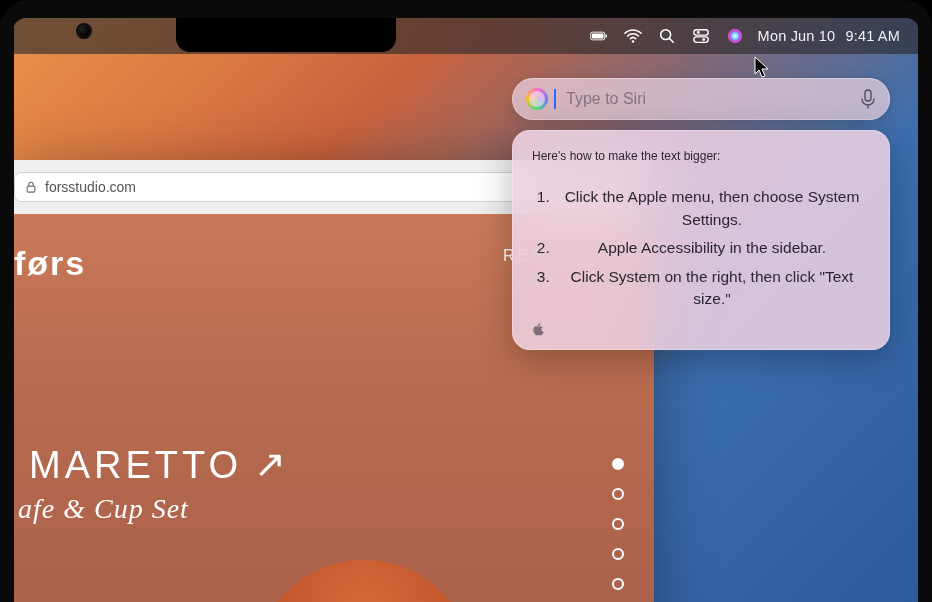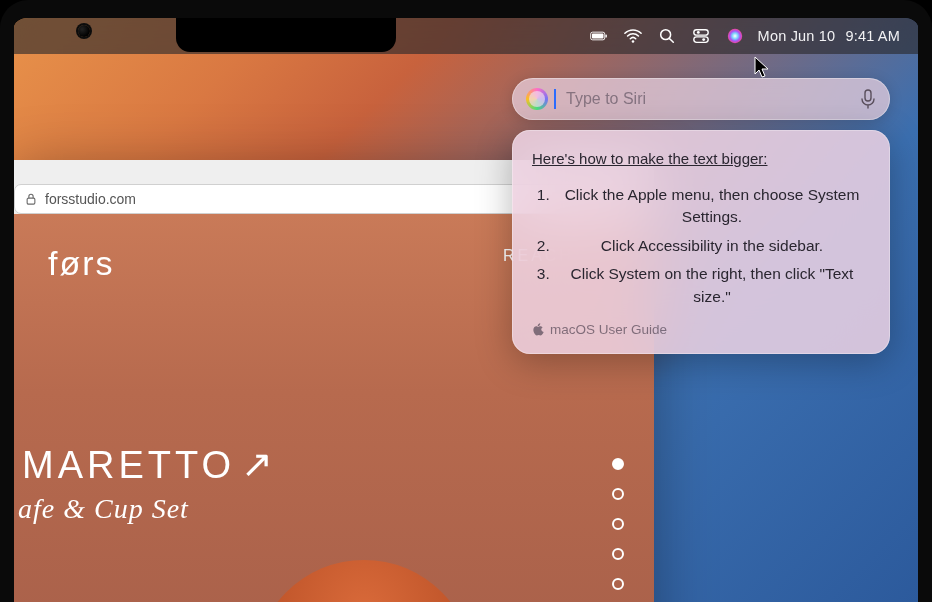--- a/index.html
+++ b/index.html
@@ -43,39 +43,39 @@
     .menubar-datetime { display:flex; gap:10px; font-size:14.5px; letter-spacing:0.2px; }
     .cursor-arrow { position:absolute; top:38px; left:740px; z-index:200; }
     
     .safari-window {
       position: absolute; top: 142px; left: 0; width: 640px; height: 500px;
       border-radius: 0 12px 0 0; overflow: hidden;
       box-shadow: 0 10px 60px rgba(0,0,0,0.35);
     }
     .safari-toolbar {
       height: 54px; background: #efefef;
-      display:flex; align-items:flex-end; padding: 0 14px 0 0; gap:10px;
+      display:flex; align-items:center; padding: 0 14px 0 0; gap:10px;
     }
     .address-bar {
       flex:1; height:30px; background:#fff; border-radius:7px;
       display:flex; align-items:center; padding:0 10px; gap:8px;
       color:#555; font-size:14px; border:1px solid #d0d0d0;
     }
     .address-bar .lock { width:12px; height:12px; }
     .reload-btn { width:32px; height:30px; border-radius:7px; border:1px solid #d0d0d0; background:#fff;
       display:flex; align-items:center; justify-content:center; }
     .safari-content {
       height: calc(100% - 54px);
       background: linear-gradient(180deg, #c97a58 0%, #b76a4e 40%, #a8604a 100%);
       color:#fff; padding:30px 0 0 0; position:relative;
     }
-    .brand { font-size:34px; font-weight:400; letter-spacing:2px; padding-left:34px; }
+    .brand { font-size:34px; font-weight:700; letter-spacing:2px; }
     .nav-row { position:absolute; top:32px; right:20px; display:flex; gap:26px; font-size:16px; letter-spacing:3px; }
     .nav-item { display:flex; align-items:center; gap:4px; }
-    .hero-title { font-size:38px; letter-spacing:4px; margin-top:160px; padding-left:8px; display:flex; align-items:center; gap:6px;}
+    .hero-title { font-size:38px; letter-spacing:4px; margin-top:160px; padding-left:15px; display:flex; align-items:center; gap:12px;}
     .hero-sub { font-size:28px; font-style:italic; font-family: Liberation Serif, serif; margin-top:6px; letter-spacing:1px; padding-left:4px;}
     .dots { position:absolute; right:30px; top:244px; display:flex; flex-direction:column; gap:18px; }
     .dot { width:12px; height:12px; border-radius:50%; border:2px solid #fff; }
     .dot.filled { background:#fff; }
     .cup { position:absolute; bottom:-80px; left:240px; width:220px; height:180px;
       background: radial-gradient(ellipse at 50% 30%, #d96a3a, #b04820); border-radius:110px 110px 60px 60px; }
     
     .siri-input {
       position:absolute; top:60px; left:498px; width:378px; height:42px;
       background: rgba(235,210,225,0.72); backdrop-filter: blur(30px);
@@ -90,21 +90,21 @@
     .siri-field::placeholder { color: rgba(70,60,75,0.55); }
     .siri-caret { width:2px; height:20px; background:#2b6cff; margin-left:-4px; }
     
     .siri-card {
       position:absolute; top:112px; left:498px; width:378px;
       background: rgba(238,212,228,0.85); backdrop-filter: blur(30px);
       border-radius:18px; padding:18px 20px 14px 20px;
       box-shadow: 0 8px 36px rgba(0,0,0,0.28), inset 0 0 0 1px rgba(255,255,255,0.3);
       color:#2a2630; font-size:15.5px; line-height:1.45;
     }
-    .siri-card-title { font-size:15px; margin-bottom:14px;text-decoration:underline; }
+    .siri-card-title { font-size:12px; margin-bottom:21px; }
     .siri-card ol { padding-left:22px; }
     .siri-card li { margin-bottom:6px;text-align:center; }
     .source-row { display:flex; align-items:center; gap:6px; color:rgba(60,50,65,0.6); font-size:13.5px; margin-top:12px; }
     .arrow-ne { display:inline-block; transform: translateY(-1px); }
   </style>
 </head>
 <body>
 
 <div class="device-frame">
   <div class="screen">
@@ -207,27 +207,26 @@
       <svg width="16" height="20" viewBox="0 0 16 20" fill="none">
           <rect x="5" y="1" width="6" height="11" rx="3" stroke="#5a4f5c" stroke-width="1.4"></rect>
           <path d="M2 10a6 6 0 0012 0M8 16v3" stroke="#5a4f5c" stroke-width="1.4" stroke-linecap="round"></path>
         </svg>
     </div>
 
     <div class="siri-card">
       <div class="siri-card-title">Here's how to make the text bigger:</div>
       <ol>
         <li>Click the Apple menu, then choose System Settings.</li>
-        <li>Click Accessibility in the sidebar.</li>
+        <li>Apple Accessibility in the sidebar.</li>
         <li>Click System on the right, then click "Text size."</li>
       </ol>
       <div class="source-row">
         <svg width="12" height="13" viewBox="0 0 12 14" fill="rgba(60,50,65,0.6)">
             <path d="M9.5 7.2c0-1.6 1.3-2.4 1.4-2.4-.8-1.1-1.9-1.3-2.3-1.3-1-.1-1.9.6-2.4.6s-1.3-.6-2.1-.6C2.9 3.5 1 4.6 1 7.3c0 .8.1 1.6.4 2.4.4 1.1 1.8 3.8 3.3 3.7.7 0 1.2-.5 2.1-.5s1.3.5 2.1.5c1.5 0 2.8-2.5 3.2-3.6-2-1-2.6-2.4-2.6-2.6zM7.8 2.3c.7-.9.6-1.7.6-2C7.7.3 6.9.8 6.4 1.3c-.5.5-.8 1.3-.7 2 .8.1 1.5-.4 2.1-1z"></path>
           </svg>
-        <span>macOS User Guide</span>
       </div>
     </div>
 
   </div>
 </div>
 <div class="notch"></div>
 <div class="camera"></div>
 
 </body></html>

